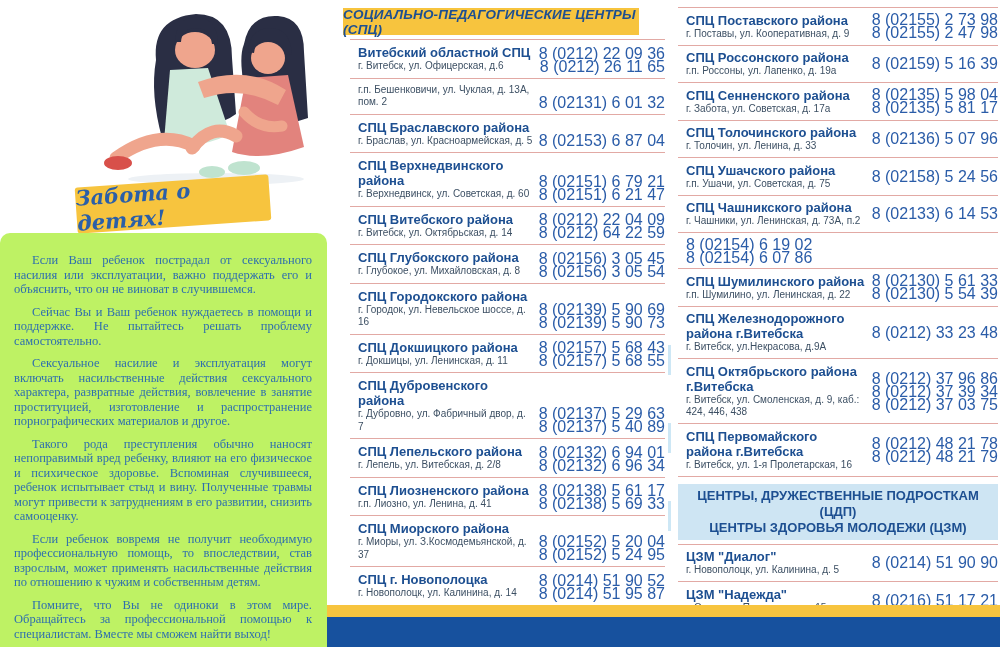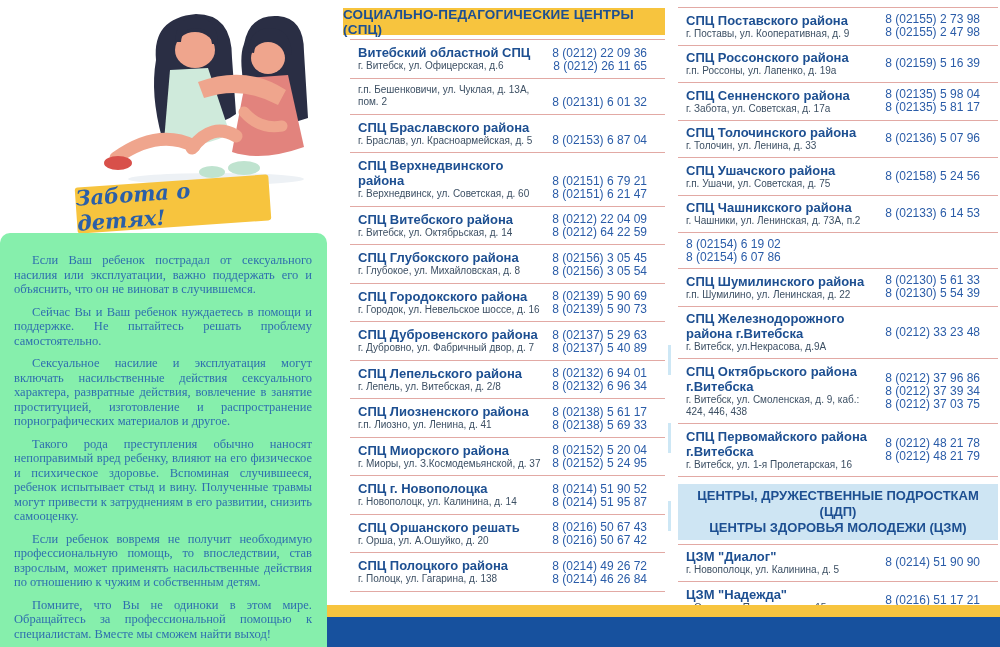--- a/index.html
+++ b/index.html
@@ -4,36 +4,36 @@
 <style>
   html,body{margin:0;padding:0;background:#ffffff;}
   #page{position:relative;width:1000px;height:647px;background:#ffffff;overflow:hidden;
         font-family:"Liberation Sans",sans-serif;}
 
   
   #illustration{position:absolute;left:92px;top:0;width:234px;height:190px;}
   #badge{position:absolute;left:76px;top:181px;width:194px;height:46px;background:#F7C43E;
          transform:rotate(-4deg);border-radius:3px;display:flex;align-items:center;justify-content:center;
          font-family:"DejaVu Serif",serif;font-style:italic;font-weight:bold;font-size:21px;color:#2B5FA8;}
-  #left-panel{position:absolute;left:0;top:233px;width:327px;height:414px;background:#86efac;
+  #left-panel{position:absolute;left:0;top:233px;width:327px;height:414px;background:#bef264;
               border-radius:10px 10px 0 0;box-sizing:border-box;padding:20px 15px 0 14px;overflow:hidden;}
   #left-panel p{margin:0 0 8px 0;text-indent:18px;text-align:justify;
                 font-family:"Liberation Serif",serif;font-size:12.5px;line-height:14.5px;color:#2F6FAE;}
 
   
   .col{position:absolute;box-sizing:border-box;}
   .sec-title{position:absolute;background:#F7C43E;display:flex;align-items:center;justify-content:center;
              font-weight:bold;font-size:13.5px;color:#1D4F91;letter-spacing:.2px;}
   .entries{border-top:1px solid #E2A9A4;}
   .entry{display:flex;align-items:center;border-bottom:1px solid #E2A9A4;padding:4.5px 0 4.5px 8px;}
   .entry .left{flex:1 1 auto;padding-right:6px;}
   .entry .name{font-weight:bold;font-size:13px;line-height:15px;color:#1D4F91;}
   .entry .addr{font-size:10px;line-height:12.5px;color:#3C4F63;}
-  .entry .phones{flex:0 0 auto;text-align:right;margin-right:18px;
-                 font-size:12px;line-height:13px;color:#2A5CA8;white-space:nowrap;}
+  .entry .phones{flex:0 0 auto;text-align:right;
+                 font-size:16px;line-height:13px;color:#2A5CA8;white-space:nowrap;}
   #mid-col .entry{padding-top:5px;padding-bottom:5px;align-items:flex-end;}
 
   
   #cdp-header{margin-top:7px;background:#CEE5F3;padding:4px 10px;text-align:center;
               font-weight:bold;font-size:13px;line-height:16px;color:#1D4F91;}
   #cdp-entries{border-top:1px solid #E2A9A4;margin-top:4px;}
 
   
   #col-divider{position:absolute;left:668px;top:345px;width:3px;height:232px;
                background:repeating-linear-gradient(180deg,#CDE7F5 0 30px,transparent 30px 78px);}
@@ -84,21 +84,21 @@
 
       <p>Сексуальное насилие и эксплуатация могут включать насильственные действия сексуального характера, развратные действия, вовлечение в занятие проституцией, изготовление и распространение порнографических материалов и другое.</p>
 
       <p>Такого рода преступления обычно наносят непоправимый вред ребенку, влияют на его физическое и психическое здоровье. Вспоминая случившееся, ребенок испытывает стыд и вину. Полученные травмы могут привести к затруднениям в его развитии, снизить самооценку.</p>
 
       <p>Если ребенок вовремя не получит необходимую профессиональную помощь, то впоследствии, став взрослым, может применять насильственные действия по отношению к чужим и собственным детям.</p>
 
       <p>Помните, что Вы не одиноки в этом мире. Обращайтесь за профессиональной помощью к специалистам. Вместе мы сможем найти выход!</p>
     </div>
 
-  <div class="sec-title" style="left:343px;top:8px;width:322px;height:27px;">СОЦИАЛЬНО-ПЕДАГОГИЧЕСКИЕ ЦЕНТРЫ (СПЦ)</div>
+  <div class="sec-title" style="left:343px;top:8px;width:296px;height:27px;font-style:italic;">СОЦИАЛЬНО-ПЕДАГОГИЧЕСКИЕ ЦЕНТРЫ (СПЦ)</div>
 
   <div class="col" id="mid-col" style="left:350px;top:39px;width:315px;">
     <div class="entries">
 
         <div class="entry">
           <div class="left">
             <div class="name">Витебский областной СПЦ</div>
             <div class="addr">г. Витебск, ул. Офицерская, д.6</div>
           </div>
           <div class="phones">
@@ -163,20 +163,30 @@
           <div class="left">
             <div class="name">СПЦ Городокского района</div>
             <div class="addr">г. Городок, ул. Невельское шоссе, д. 16</div>
           </div>
           <div class="phones">
             <div>8 (02139) 5 90 69</div>
             <div>8 (02139) 5 90 73</div>
           </div>
         </div>
 
+        <div class="entry">
+          <div class="left">
+            <div class="name">СПЦ Докшицкого района</div>
+            <div class="addr">г. Докшицы, ул. Ленинская, д. 11</div>
+          </div>
+          <div class="phones">
+            <div>8 (02157) 5 68 43</div>
+            <div>8 (02157) 5 68 55</div>
+          </div>
+        </div>
 
         <div class="entry">
           <div class="left">
             <div class="name">СПЦ Дубровенского района</div>
             <div class="addr">г. Дубровно, ул. Фабричный двор, д. 7</div>
           </div>
           <div class="phones">
             <div>8 (02137) 5 29 63</div>
             <div>8 (02137) 5 40 89</div>
           </div>

